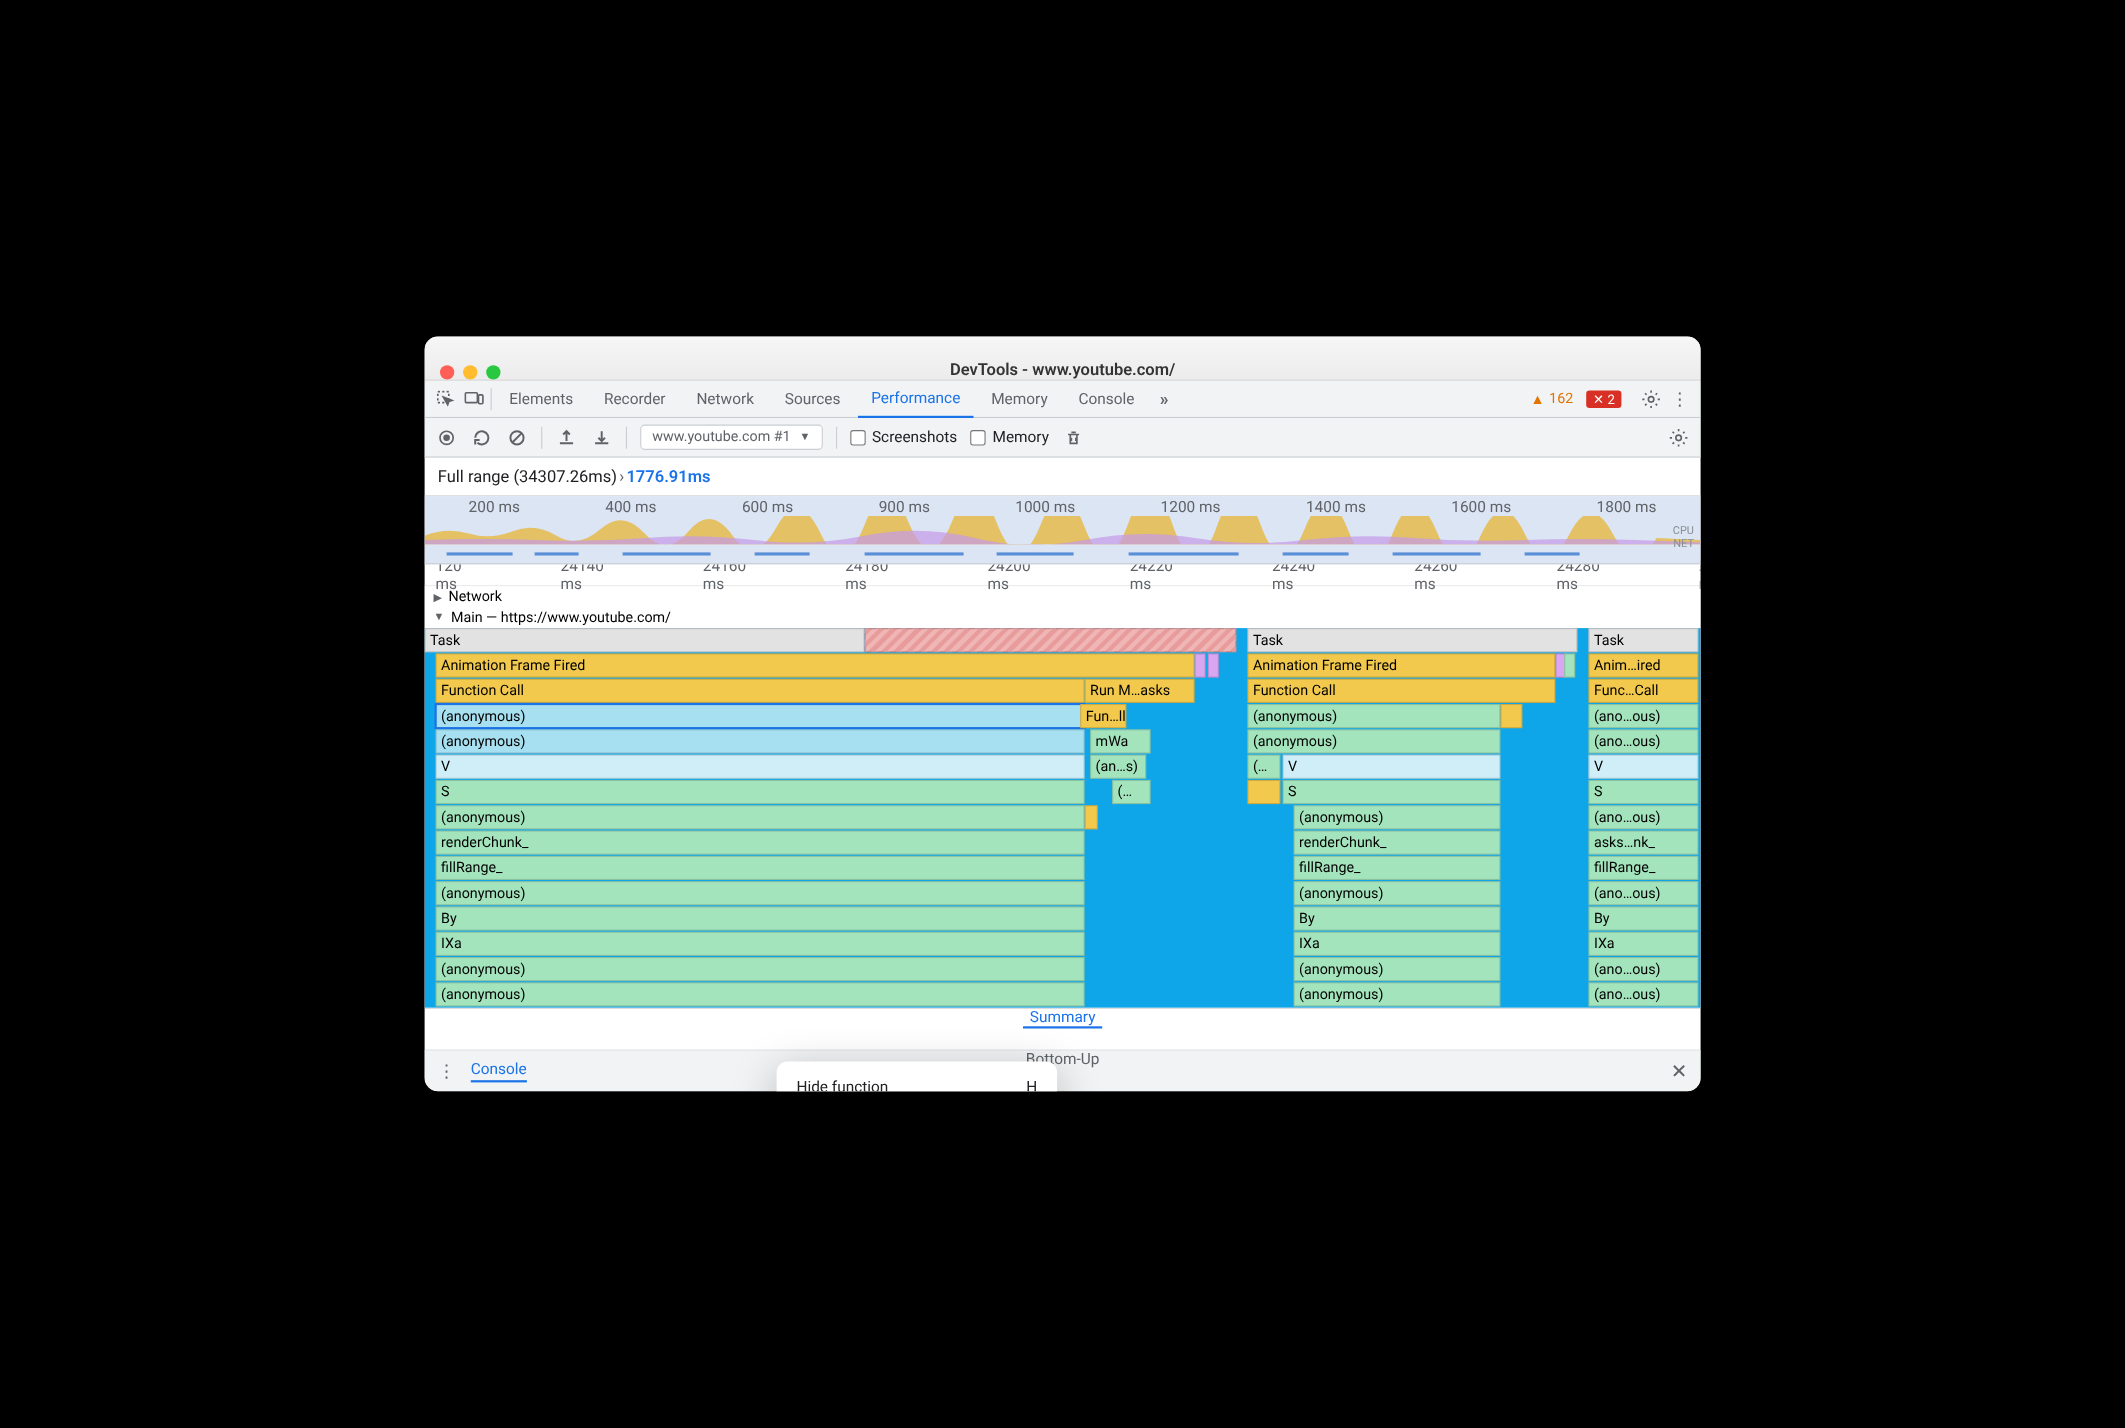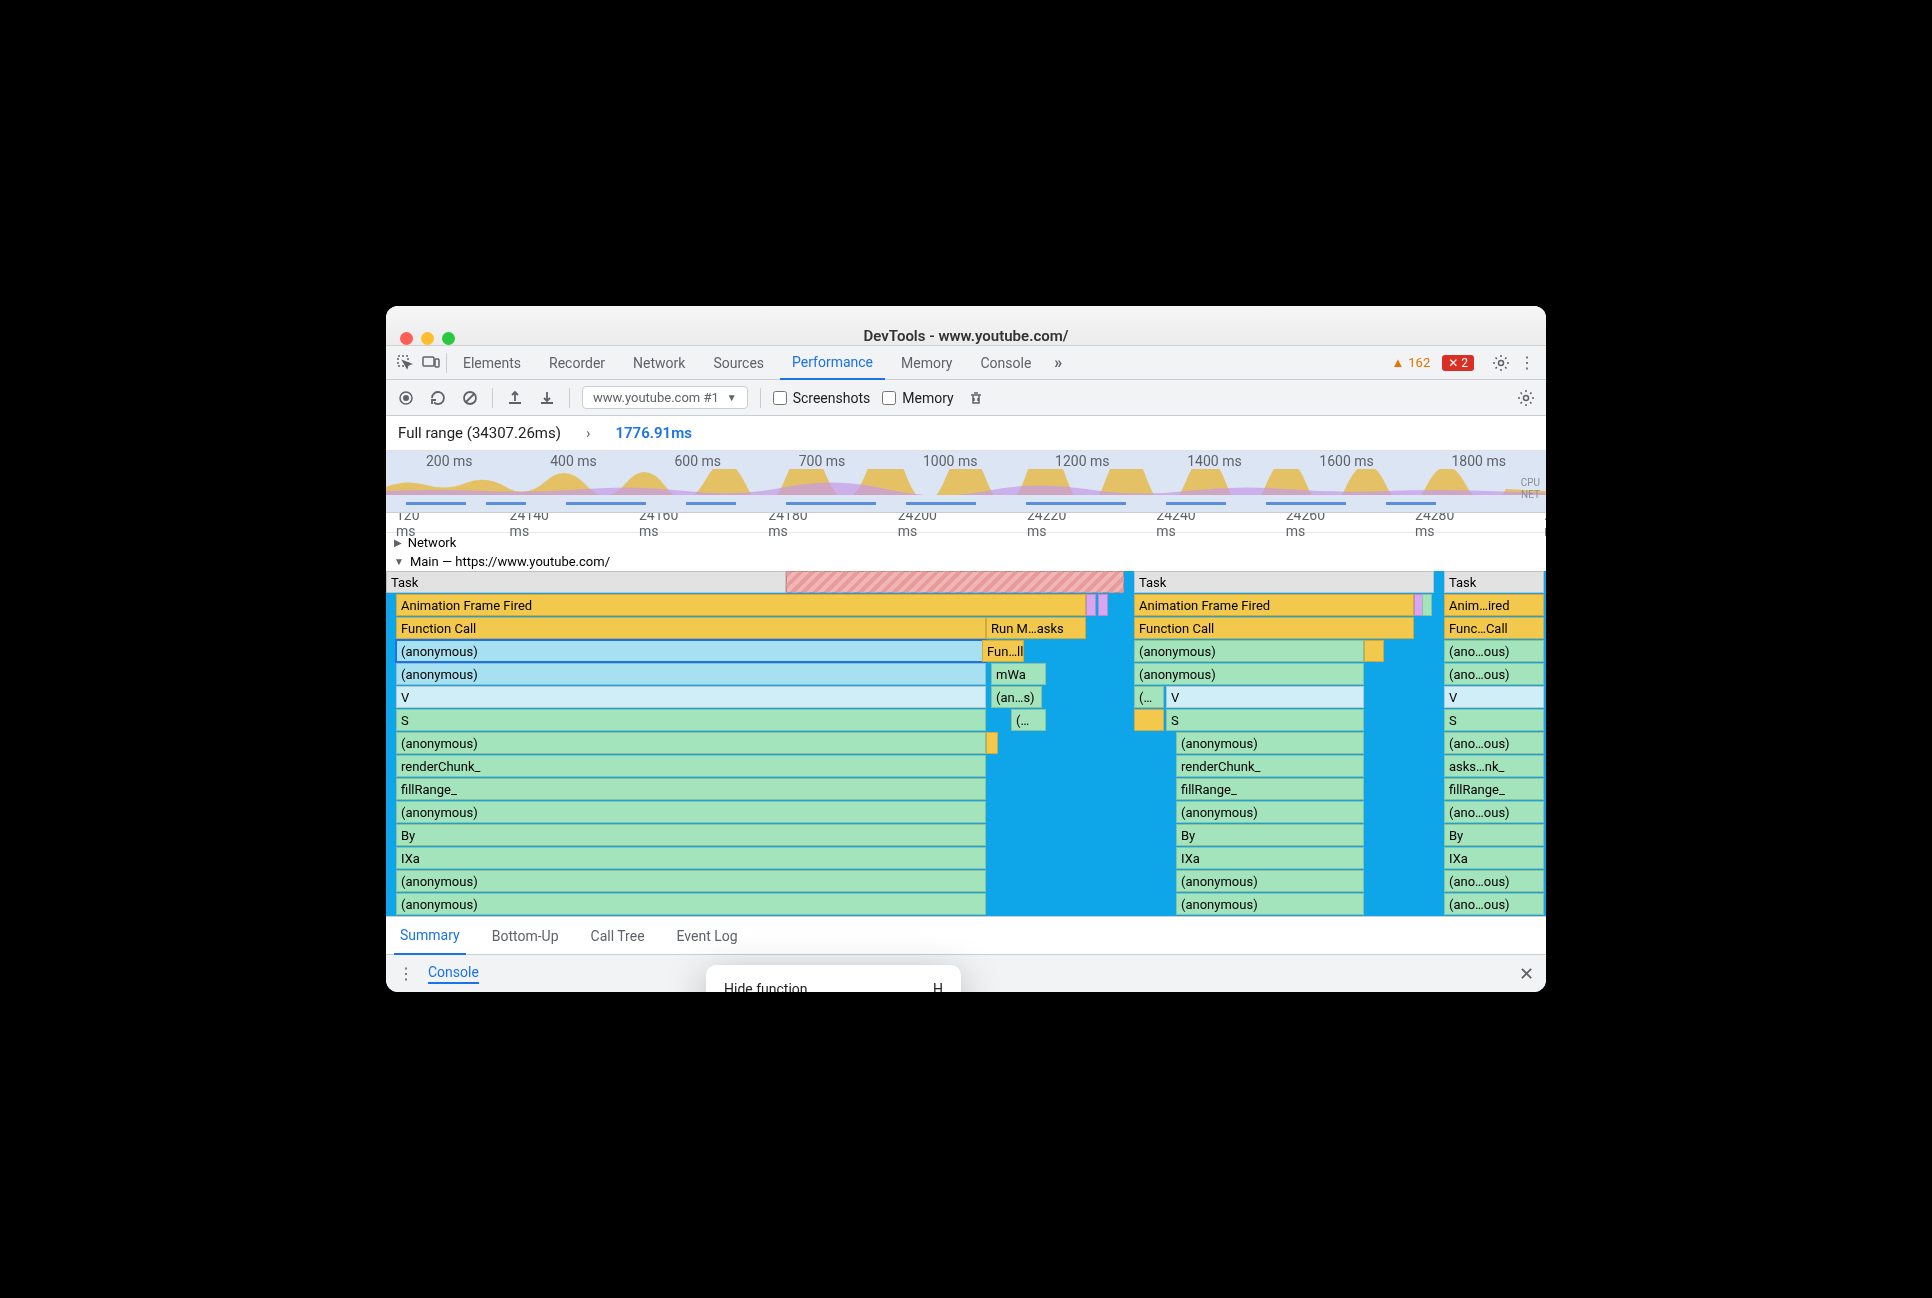--- a/index.html
+++ b/index.html
@@ -16,21 +16,21 @@
 .tab { padding:0 12px; height:34px; display:flex; align-items:center; font-size:14px; color:#5f6368; cursor:pointer; }
 .tab.active { color:#1a73e8; border-bottom:2px solid #1a73e8; }
 .badge-warn { color:#e37400; font-size:13px; display:flex; align-items:center; gap:4px; }
 .badge-err { background:#d93025; color:#fff; font-size:12px; padding:1px 6px; border-radius:3px; margin-left:8px; display:flex; align-items:center; gap:3px; }
 .toolbar { display:flex; align-items:center; height:36px; padding:0 10px; gap:12px; border-bottom:1px solid #cacdd1; background:#f1f3f4; }
 .tool-btn { width:20px; height:20px; color:#5f6368; cursor:pointer; display:flex; align-items:center; justify-content:center; }
 .tool-sep { width:1px; height:20px; background:#cacdd1; }
 .dropdown { border:1px solid #cacdd1; border-radius:4px; padding:3px 10px; font-size:13px; color:#5f6368; background:#fff; display:flex; align-items:center; gap:8px; cursor:pointer; }
 .checkbox-lbl { display:flex; align-items:center; gap:6px; font-size:14px; color:#202124; }
 .checkbox-lbl input { width:14px; height:14px; }
-.breadcrumb { padding:8px 12px; font-size:15px; display:flex; align-items:center; gap:25px; border-bottom:1px solid #e0e0e0; }
+.breadcrumb { padding:8px 12px; font-size:15px; display:flex; align-items:center; gap:2px; border-bottom:1px solid #e0e0e0; }
 .breadcrumb .bc1 { color:#202124; }
 .breadcrumb .bc2 { color:#1a73e8; font-weight:600; }
 .breadcrumb .chev { color:#5f6368; }
 .overview { height:62px; background:#dce5f4; position:relative; border-bottom:1px solid #cacdd1; overflow:hidden; }
 .overview .ticks { position:absolute; top:2px; left:0; right:0; display:flex; justify-content:space-between; padding:0 40px; font-size:14px; color:#5f6368; }
 .overview .labels { position:absolute; right:6px; top:26px; font-size:10px; color:#8a8f96; text-align:right; line-height:12px; }
 .overview .wave { position:absolute; left:0; right:0; top:18px; height:26px; }
 .overview .net { position:absolute; left:0; right:0; bottom:4px; height:6px; }
 .ruler { height:20px; display:flex; padding:0 10px; font-size:14px; color:#5f6368; align-items:center; border-bottom:1px solid #e8e8e8; gap:90px; }
 .track-header { font-size:13px; padding:2px 8px; display:flex; align-items:center; gap:6px; background:#fff; }
@@ -42,21 +42,21 @@
 .c-task-long { background:repeating-linear-gradient(135deg,#e89b9b,#e89b9b 4px,#f0b6b6 4px,#f0b6b6 8px); }
 .c-aff { background:#f2c94c; }
 .c-func { background:#f2c94c; }
 .c-anon { background:#a7e0f0; }
 .c-anon.sel { background:#a7e0f0; outline:2px solid #1a73e8; outline-offset:-1px; }
 .c-green { background:#a3e4bd; }
 .c-v { background:#cfeef7; }
 .c-purple { background:#d9a6f2; }
 .context-menu { position:absolute; left:320px; top:394px; width:255px; background:#fff; border-radius:10px; box-shadow:0 10px 40px rgba(0,0,0,0.25); padding:8px 0; z-index:100; }
 .cm-item { padding:8px 18px; font-size:14px; display:flex; justify-content:space-between; cursor:pointer; color:#202124; }
-.bottom-tabs { display:flex; height:38px; border-top:1px solid #cacdd1; align-items:center; padding:0 8px; gap:20px; }
+.bottom-tabs { display:flex; height:38px; border-top:1px solid #cacdd1; align-items:center; padding:0 8px; gap:20px;flex-direction:column; }
 .btab { font-size:14px; color:#5f6368; padding:0 6px; height:38px; display:flex; align-items:center; cursor:pointer; }
 .btab.active { color:#1a73e8; border-bottom:2px solid #1a73e8; }
 .console-bar { display:flex; height:38px; border-top:1px solid #cacdd1; align-items:center; padding:0 12px; gap:14px; background:#f1f3f4; border-radius:0 0 12px 12px; }
 .console-bar .lbl { color:#1a73e8; font-size:14px; border-bottom:2px solid #1a73e8; padding-bottom:2px; }
 .console-bar .close { margin-left:auto; font-size:18px; color:#5f6368; cursor:pointer; }
 </style>
 </head>
 <body>
 
 <div class="window">
@@ -171,21 +171,21 @@
     <span class="bc1">Full range (34307.26ms)</span>
     <span class="chev">›</span>
     <span class="bc2">1776.91ms</span>
   </div>
 
   <div class="overview">
     <div class="ticks">
       <span>200 ms</span>
       <span>400 ms</span>
       <span>600 ms</span>
-      <span>700 ms</span>
+      <span>900 ms</span>
       <span>1000 ms</span>
       <span>1200 ms</span>
       <span>1400 ms</span>
       <span>1600 ms</span>
       <span>1800 ms</span>
     </div>
     <svg class="wave" viewBox="0 0 1160 26" preserveAspectRatio="none">
       <path d="M0 26 L0 18 Q 20 10 40 16 T 80 14 T 120 18 T 160 12 T 200 16 T 240 14 T 280 18 T 320 10 T 360 16 T 400 8 T 440 6 T 480 4 T 520 6 T 560 8 T 600 10 T 640 6 T 680 8 T 720 10 T 760 8 T 800 12 T 840 14 T 880 16 T 920 14 T 960 18 T 1000 16 T 1040 18 T 1080 16 T 1120 20 L 1160 22 L 1160 26 Z" fill="#e5bb4a" opacity="0.85"></path>
       <path d="M0 26 L0 22 Q 50 20 100 22 T 200 20 T 300 22 T 400 18 T 500 20 T 600 22 T 700 20 T 800 22 T 900 20 T 1000 22 T 1100 22 L 1160 24 L 1160 26 Z" fill="#c59ae8" opacity="0.7"></path>
     </svg>

